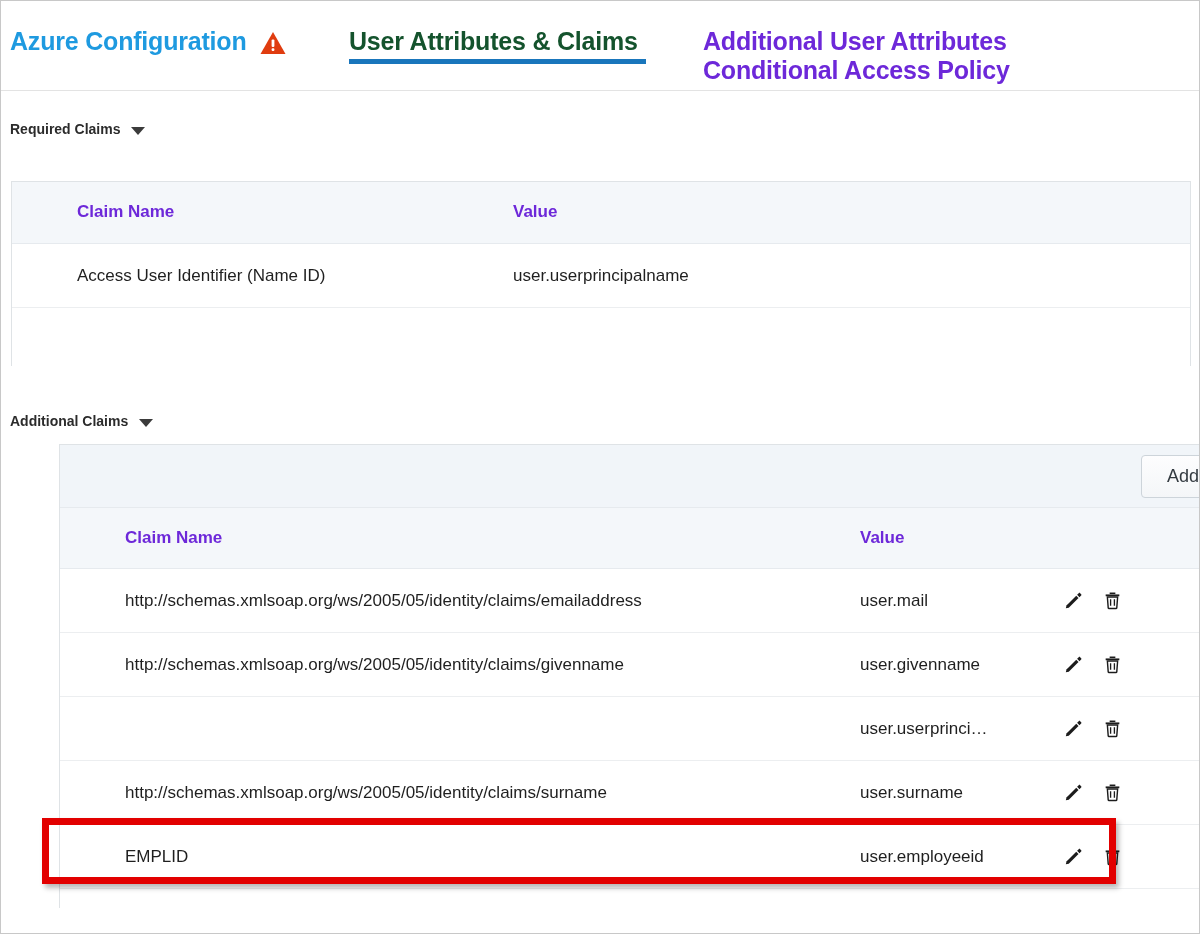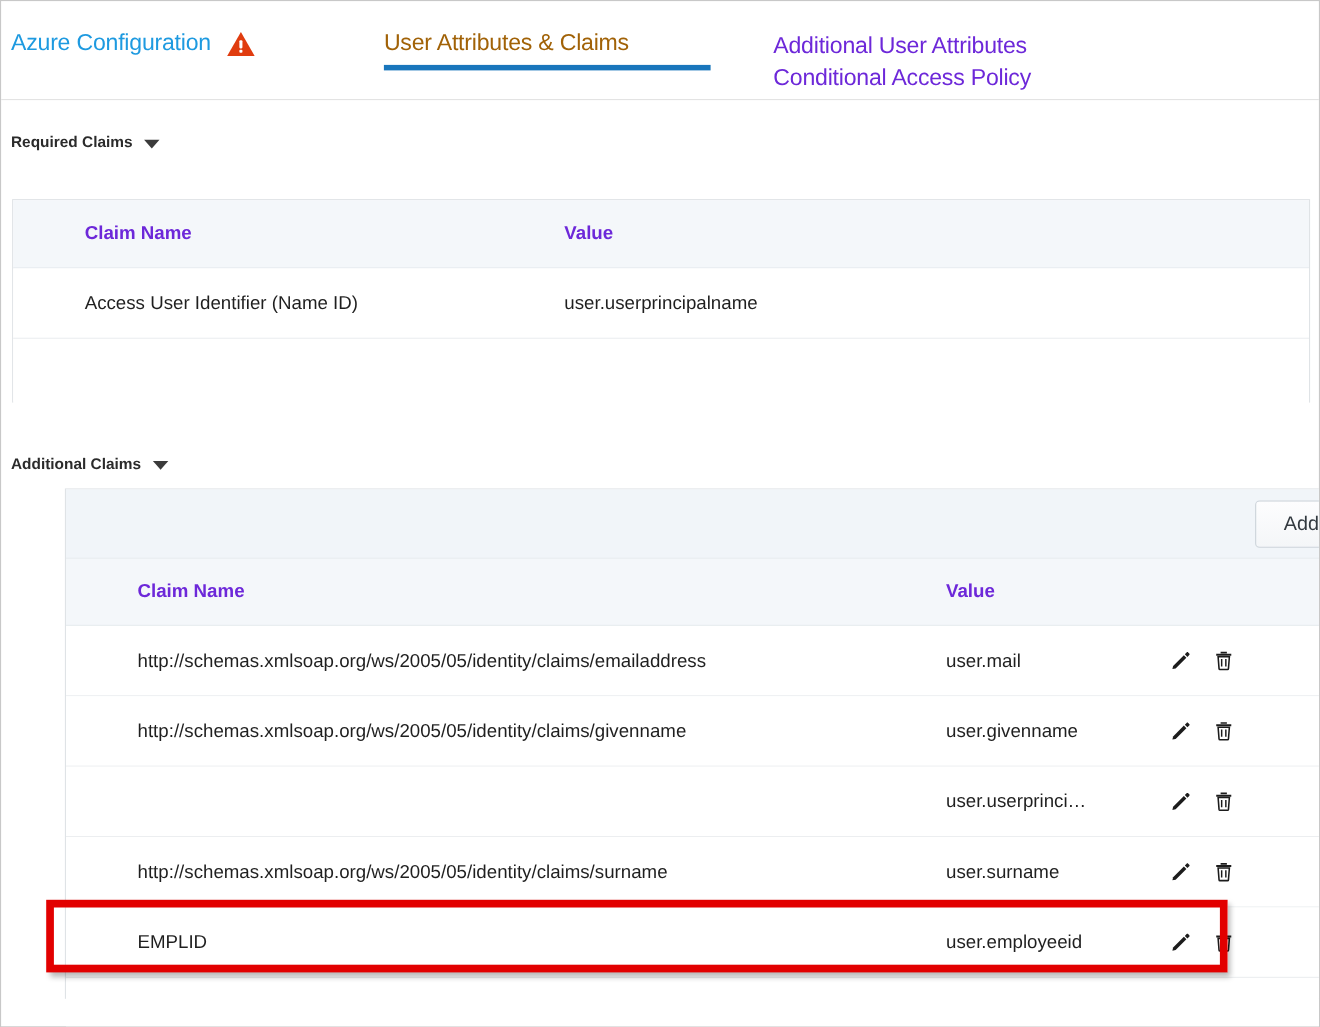--- a/index.html
+++ b/index.html
@@ -23,22 +23,22 @@
 
   
   .tabbar {
     position: relative;
     height: 90px;
     box-sizing: border-box;
     border-bottom: 1px solid #e3e3e3;
   }
   .tab {
     position: absolute;
-    font-weight: normal;
-    font-size: 21px;
+    font-weight: bold;
+    font-size: 25px;
     letter-spacing: -0.2px;
     white-space: nowrap;
   }
   .tab-azure {
     left: 9px;
     top: 26px;
     color: #1e9ae0;
     display: flex;
     align-items: center;
     gap: 14px;
@@ -46,21 +46,21 @@
   .warn-icon {
     display: inline-block;
     width: 26px;
     height: 24px;
     position: relative;
     top: 1px;
   }
   .tab-active {
     left: 348px;
     top: 26px;
-    color: #a16207;
+    color: #14532d;
   }
   .tab-active-underline {
     position: absolute;
     left: 348px;
     top: 58px;
     width: 297px;
     height: 5px;
     background: #1976bc;
   }
   .tab-group {

